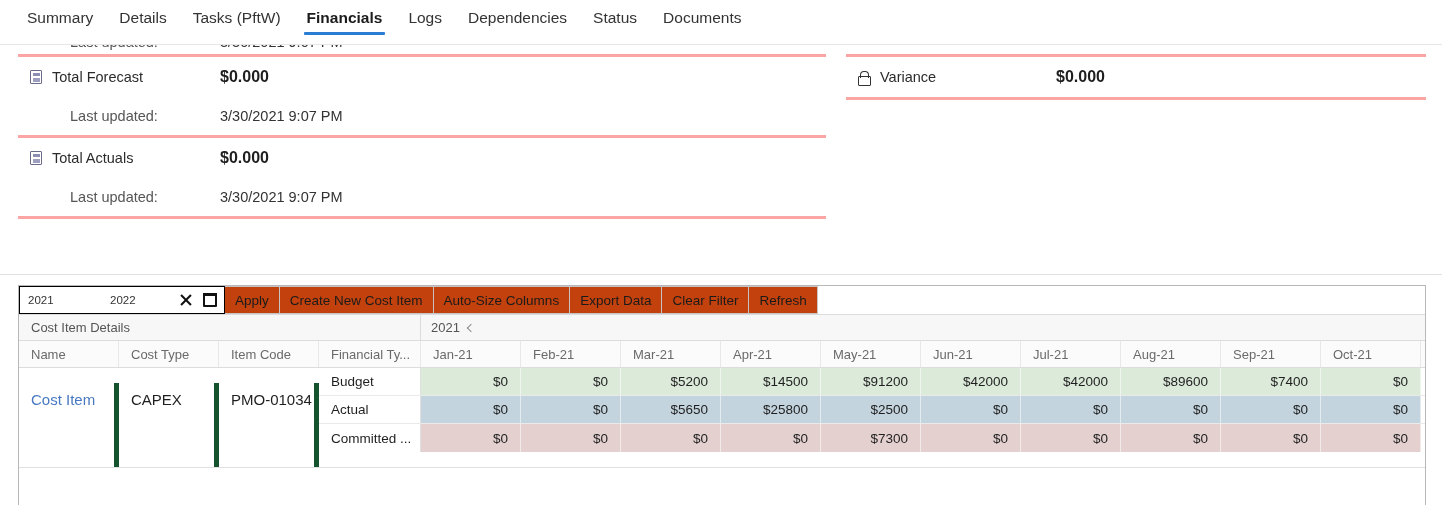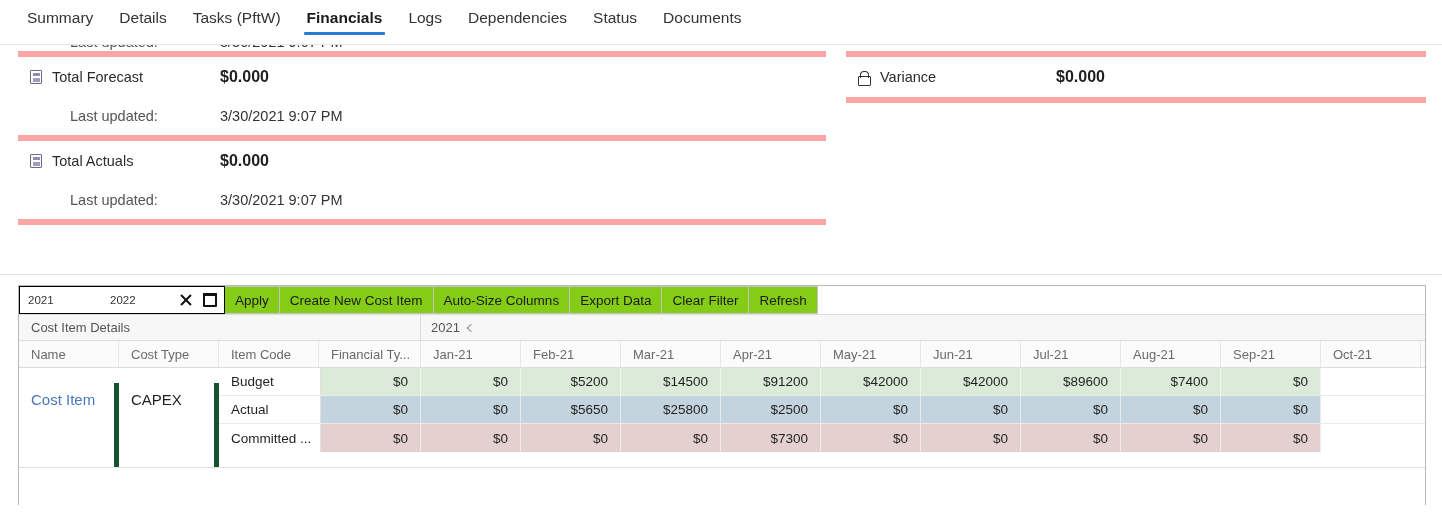--- a/index.html
+++ b/index.html
@@ -51,21 +51,21 @@
     position: absolute;
     left: 18px; top: 0;
     width: 808px;
   }
   .summary-right {
     position: absolute;
     left: 846px; top: 0;
     width: 580px;
   }
   .metric {
-    border-bottom: 6px solid #fca5a5;
+    border-bottom: 3px solid #fca5a5;
   }
   .metric.clipped {
     height: 12px;
     overflow: hidden;
     position: relative;
   }
   .metric.clipped .mrow { margin-top: -22px; }
   .mrow {
     display: flex;
     align-items: center;
@@ -208,21 +208,21 @@
     left: -2px; right: -2px; top: -2px;
     height: 3px;
     background: #111;
   }
   .tbtn {
     display: flex;
     align-items: center;
     padding: 0 10px;
     font-size: 13.5px;
     color: #1b1b1b;
-    background: #84cc16;
+    background: #c2410c;
     border: 1px solid #c4c4c4;
     border-left: none;
     white-space: nowrap;
     cursor: pointer;
   }
   .tbtn:first-of-type { border-left: 1px solid #c4c4c4; margin-left: 4px; }
 
   .grid-head-group {
     display: flex;
     height: 27px;
@@ -439,20 +439,21 @@
     <div class="hc c-mon">Oct-21</div>
   </div>
 
   <div class="grid-body">
     <div class="data-row-block">
 
       <div class="cell-static c-name name">
         <a>Cost Item</a>
       </div>
       <div class="cell-static c-type">CAPEX</div>
+      <div class="cell-static c-code">PMO-01034</div>
 
       <div class="subrows">
 
         <div class="subrow row-budget">
           <div class="fin-cell">Budget</div>
           <div class="val-cell">$0</div>
           <div class="val-cell">$0</div>
           <div class="val-cell">$5200</div>
           <div class="val-cell">$14500</div>
           <div class="val-cell">$91200</div>

